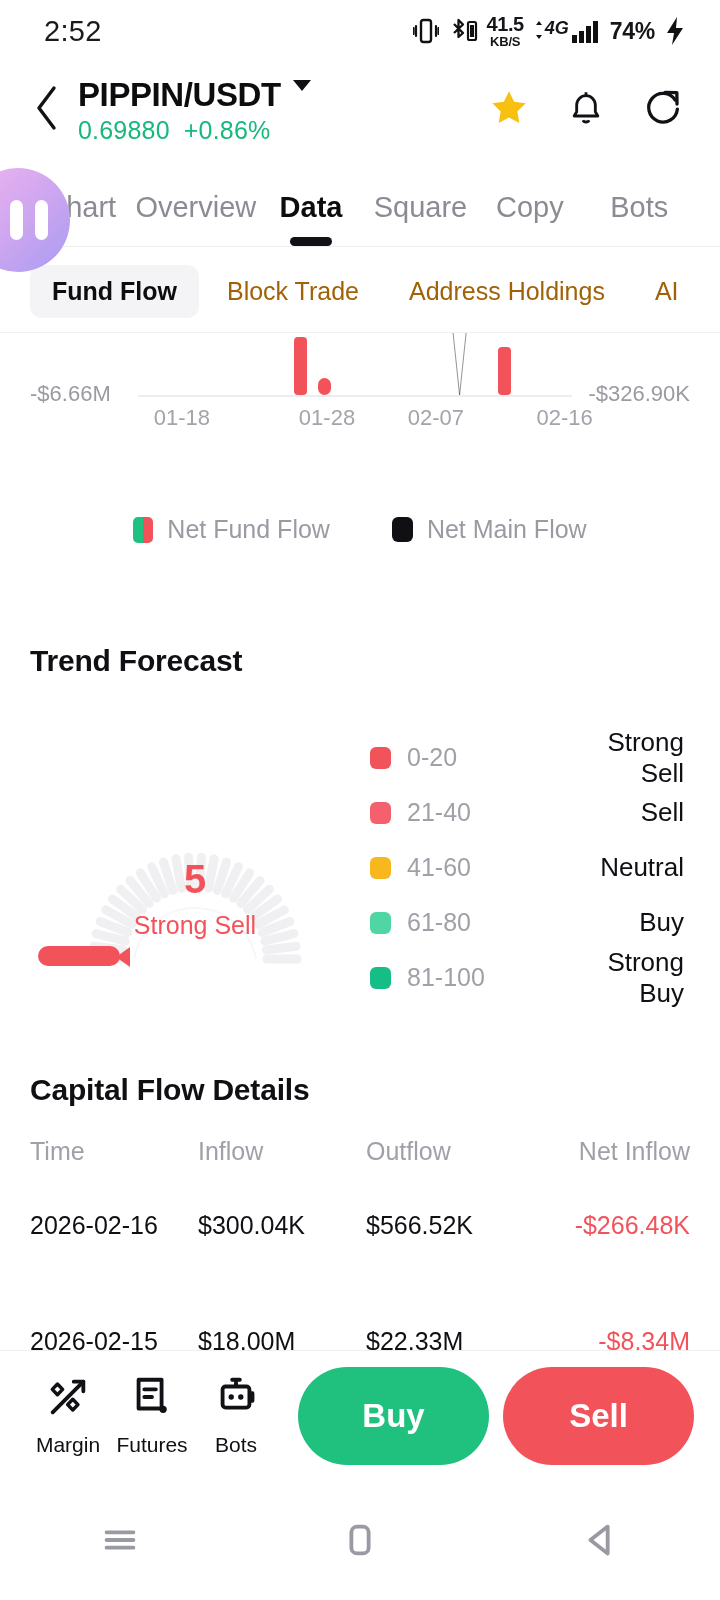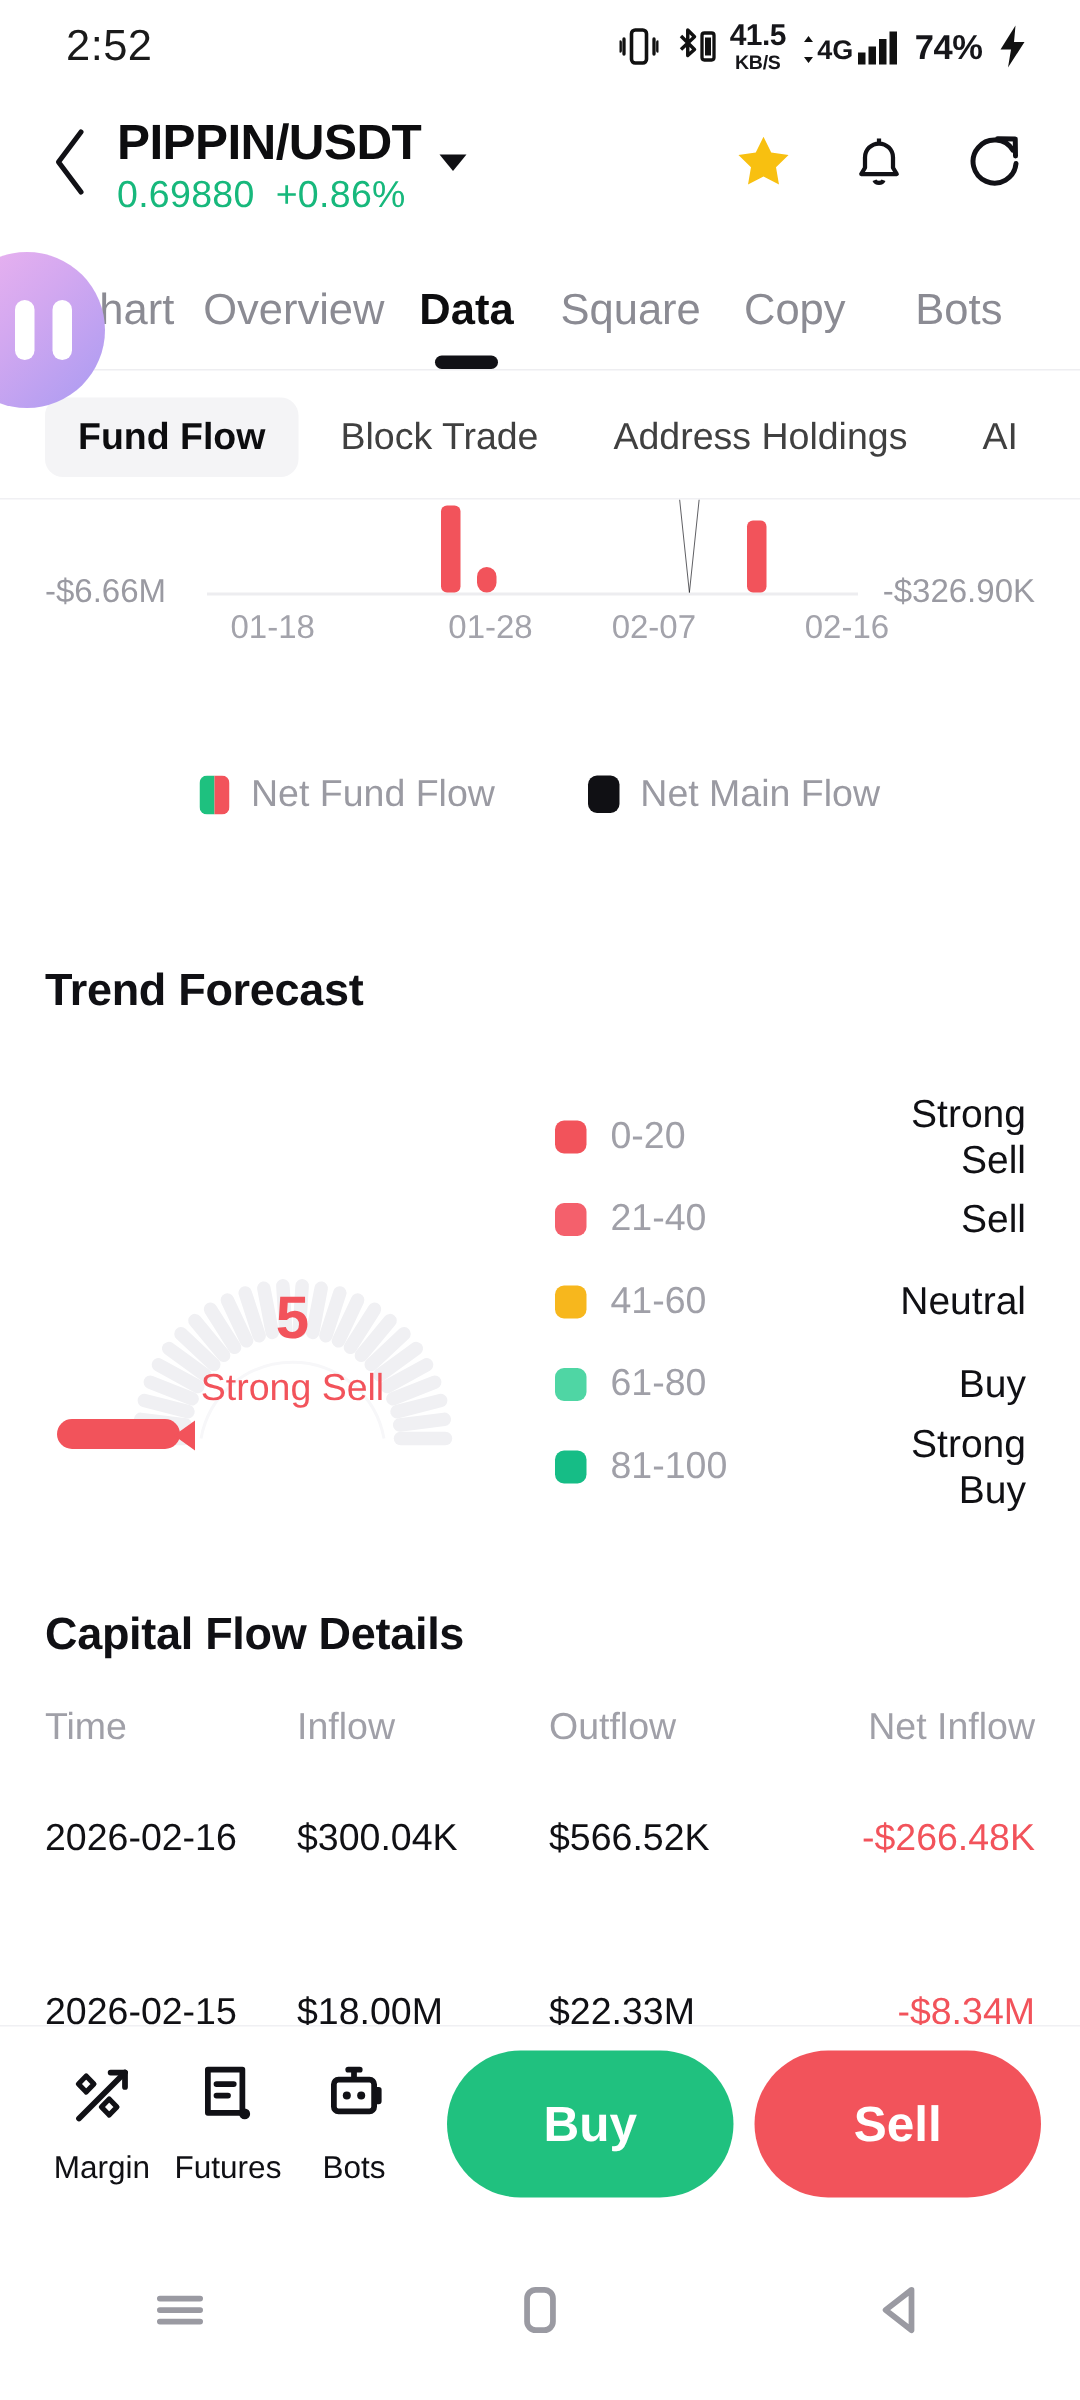--- a/index.html
+++ b/index.html
@@ -17,32 +17,32 @@
     height:62px; width:100%;
     display:flex; align-items:center; justify-content:space-between;
     padding:0 34px 0 44px;
   }
   .status-time { font-size:29px; color:#1a1a1a; letter-spacing:.3px; }
   .status-right { display:flex; align-items:center; gap:9px; }
   .status-right svg { display:block; }
   .netspeed { display:flex; flex-direction:column; align-items:center; line-height:1; }
   .netspeed .n1 { font-size:20px; font-weight:bold; letter-spacing:-.4px; }
   .netspeed .n2 { font-size:13px; font-weight:bold; letter-spacing:-.2px; margin-top:1px;}
-  .net-type { display:flex; align-items:flex-end; }
+  .net-type { display:flex; align-items:flex-start;font-style:italic; }
   .net-type .gtxt { font-size:18px; font-weight:bold; }
   .batt-pct { font-size:23px; font-weight:bold; letter-spacing:-.3px; }
 
   
   .header {
     height:96px; display:flex; align-items:center;
     padding:0 30px 0 22px;
   }
   .back-btn { width:50px; display:flex; align-items:center; justify-content:center; }
   .pair-block { flex:1; padding-left:6px; }
-  .pair-row { display:flex; align-items:flex-end; gap:12px; }
+  .pair-row { display:flex; align-items:flex-start; gap:12px; }
   .pair-name { font-size:33px; font-weight:bold; letter-spacing:-.4px; color:#0d0d0f; }
   .caret-down { width:0;height:0;border-left:9px solid transparent;border-right:9px solid transparent;border-top:11px solid #101014; margin-top:4px;}
   .price-row { display:flex; gap:14px; margin-top:2px; }
   .price, .change { font-size:25px; color:#17b87c; letter-spacing:.2px;}
   .header-icons { display:flex; align-items:center; gap:36px; padding-right:6px;}
 
   
   .tabs {
     display:flex; align-items:flex-end; gap:0;
     padding:0 26px; height:72px; position:relative;
@@ -50,21 +50,21 @@
   .tab { flex:1; text-align:center; font-size:29px; color:#8b8b93; position:relative; padding-bottom:6px;}
   .tab.active { color:#0d0d0f; font-weight:bold; }
   .tab .underline {
     position:absolute; left:50%; transform:translateX(-50%);
     bottom:-16px; width:42px; height:9px; border-radius:5px; background:#111116;
   }
   .tabs-border { height:1px; background:#eeeef1; margin:16px 0 0 0; }
 
   
   .subtabs { display:flex; align-items:center; padding:18px 30px 14px 30px; gap:6px; }
-  .subtab { font-size:25px; color:#404040; padding:12px 22px; border-radius:12px; white-space:nowrap; }
+  .subtab { font-size:25px; color:#a16207; padding:12px 22px; border-radius:12px; white-space:nowrap; }
   .subtab.active { background:#f4f4f6; color:#0d0d0f; font-weight:bold; }
   .subtabs-border { height:1px; background:#f0f0f3; }
 
   
   .chart-wrap { position:relative; height:120px; padding:0 30px; }
   .chart-inner { position:relative; height:120px; }
   .axis-label {
     position:absolute; font-size:22px; color:#9a9aa2;
   }
   .axis-left { left:0; top:48px; }

